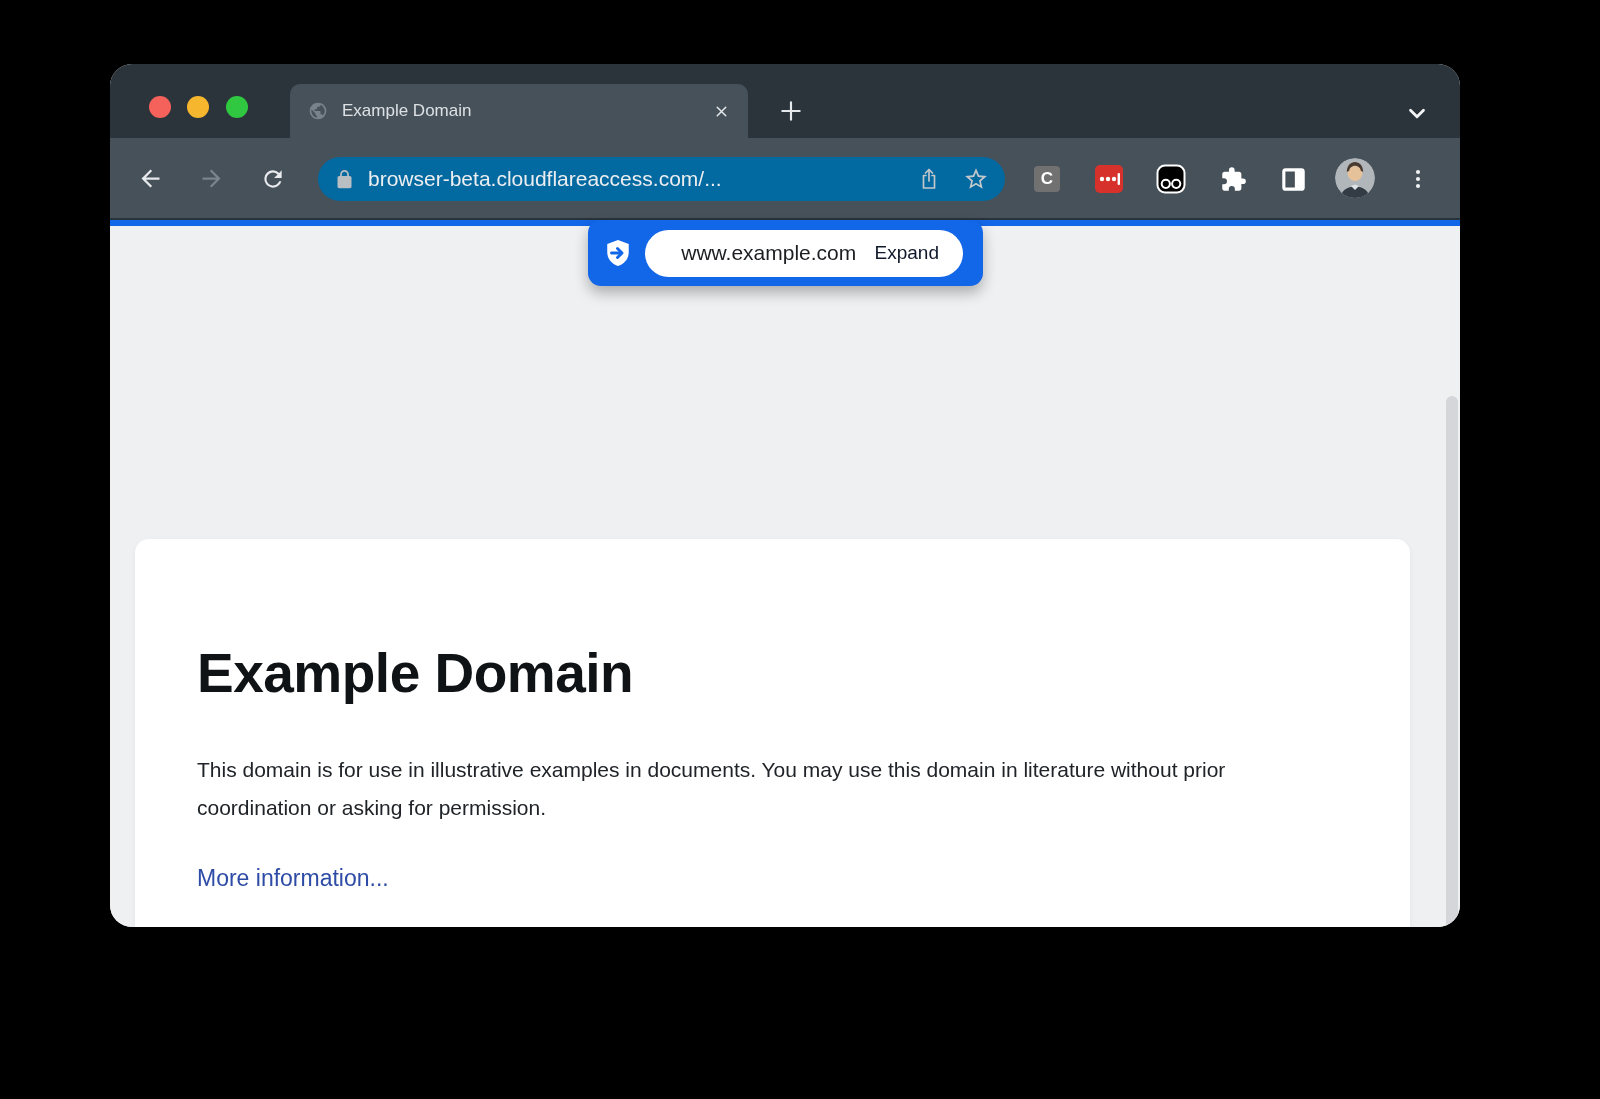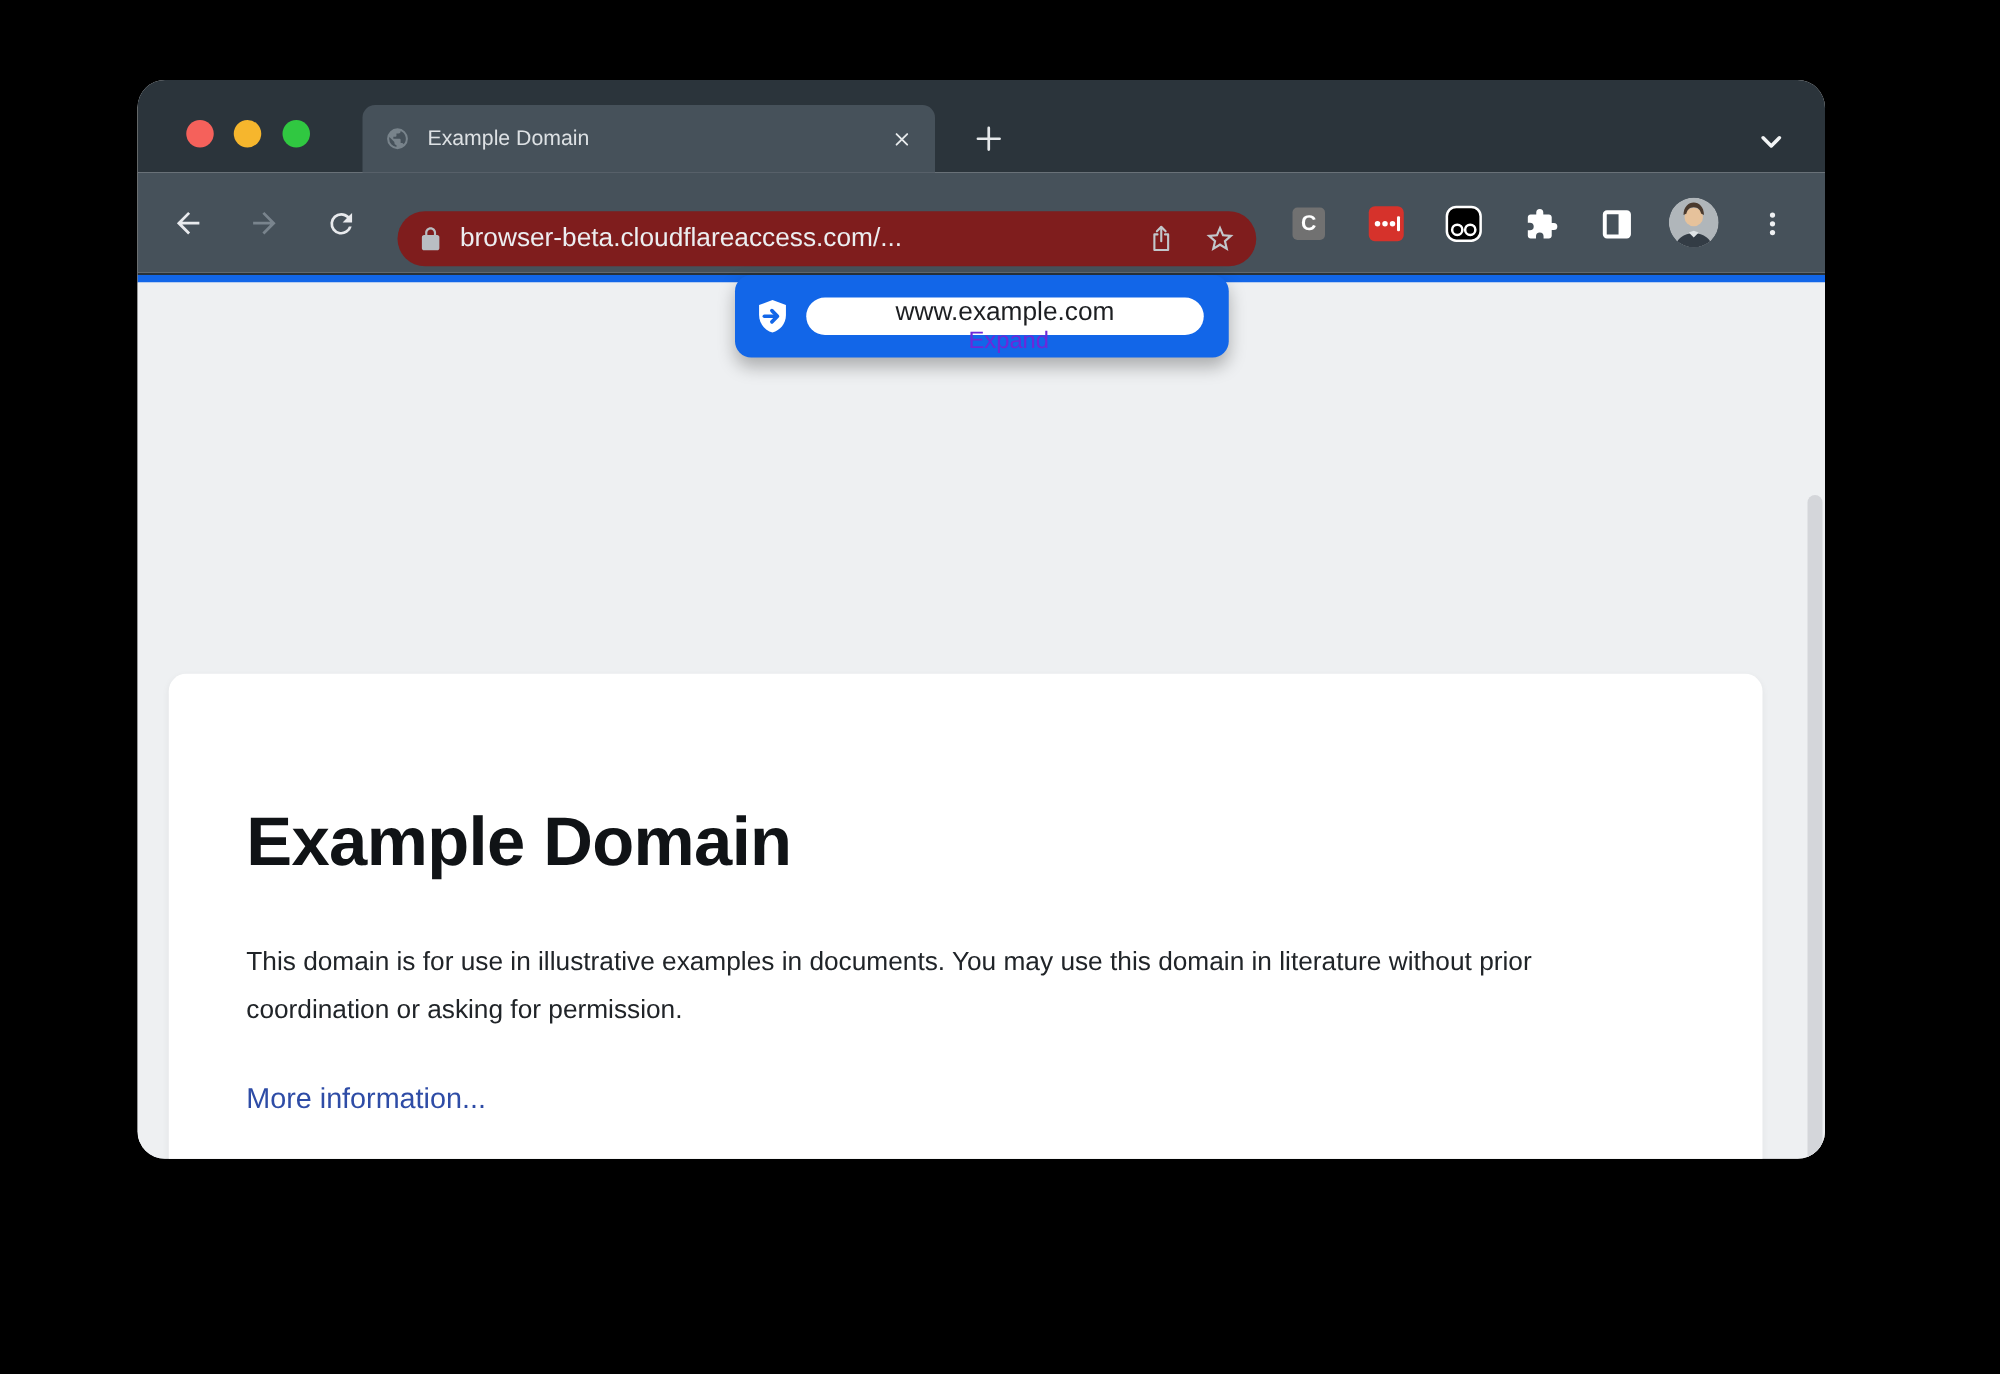--- a/index.html
+++ b/index.html
@@ -28,45 +28,45 @@
   .icon-btn{display:flex;align-items:center;justify-content:center;cursor:pointer;background:none;border:none;padding:0;}
   .newtab{position:absolute;left:668px;top:34px;}
   .tabstrip-chevron{position:absolute;left:1294px;top:36px;}
   
   .toolbar{position:absolute;left:0;top:74px;width:100%;height:80px;background:#46515a;}
   .toolbar-sep{position:absolute;left:0;top:154px;width:100%;height:2px;background:#28323a;}
   .accent-bar{position:absolute;left:0;top:156px;width:100%;height:6px;}
   .nav-btn{position:absolute;top:27px;}
   .omnibox{
     position:absolute;left:208px;top:19px;width:687px;height:44px;border-radius:22px;
-    background:#7f1d1d;display:flex;align-items:center;padding:0 16px;box-sizing:border-box;cursor:text;margin-top:12px;
+    background:#0369a1;display:flex;align-items:center;padding:0 16px;box-sizing:border-box;cursor:text;
   }
   .omni-url{font-size:21px;color:#eceef0;margin-left:13px;flex:1;white-space:nowrap;overflow:hidden;}
   .ext{position:absolute;top:0;display:flex;align-items:center;justify-content:center;cursor:pointer;}
   .ext-c{left:924px;top:28px;width:26px;height:26px;border-radius:4px;
          color:#fff;font-size:17px;font-weight:700;}
   .ext-lp{left:985px;top:27px;width:28px;height:28px;border-radius:5px;}
   .ext-lens{left:1046px;top:26px;width:30px;height:30px;}
   .ext-puzzle{left:1110px;top:28px;}
   .ext-panel{left:1170px;top:28px;}
   .avatar{position:absolute;left:1225px;top:20px;width:40px;height:40px;border-radius:50%;overflow:hidden;cursor:pointer;}
   .kebab{position:absolute;left:1296px;top:29px;}
   
   .content{position:absolute;left:0;top:162px;width:100%;height:701px;background:#eef0f2;}
   .zt-badge{
     position:absolute;left:478px;top:-6px;width:395px;height:66px;border-radius:13px;
     display:flex;align-items:center;box-shadow:0 7px 14px rgba(0,0,0,.28);z-index:5;
   }
   .zt-shield{margin-left:15px;display:flex;}
   .zt-pill{
-    margin-left:12px;width:318px;height:30px;border-radius:24px;background:#fff;
-    display:flex;align-items:center;padding:0 24px;box-sizing:border-box;cursor:pointer;flex-direction:column;
+    margin-left:12px;width:318px;height:47px;border-radius:24px;background:#fff;
+    display:flex;align-items:center;padding:0 24px;box-sizing:border-box;cursor:pointer;
   }
   .zt-domain{flex:1;text-align:center;font-size:21px;color:#1c1e21;}
-  .zt-expand{font-size:19px;color:#6d28d9;margin-left:6px;}
+  .zt-expand{font-size:19px;color:#0f172a;margin-left:6px;}
   .card{
     position:absolute;left:25px;top:313px;width:1275px;height:470px;background:#fff;
     border-radius:14px;box-shadow:0 2px 6px rgba(0,0,0,.05);
     padding:102px 70px 0 62px;box-sizing:border-box;
   }
   .card h1{margin:0 0 46px 0;font-size:55px;font-weight:700;color:#101316;letter-spacing:-.5px;}
   .card p{margin:0 0 38px 0;font-size:21px;line-height:38px;color:#202428;max-width:1150px;}
   .more-link{font-size:23px;text-decoration:none;cursor:pointer;}
   .scroll-thumb{
     position:absolute;right:2px;top:170px;width:12px;height:628px;

